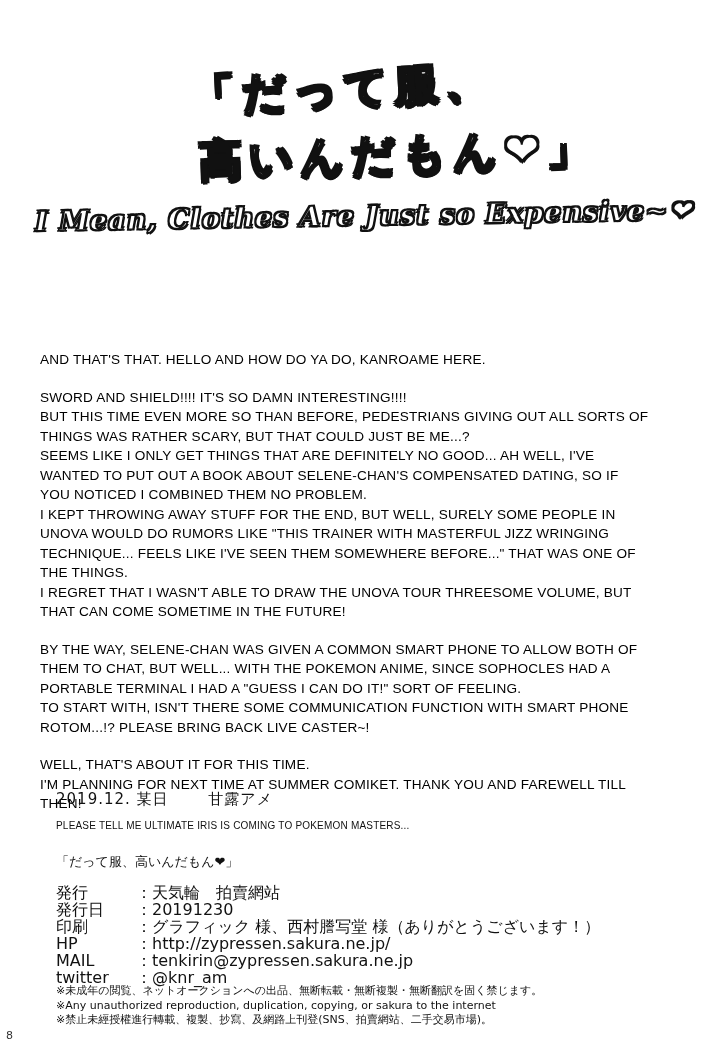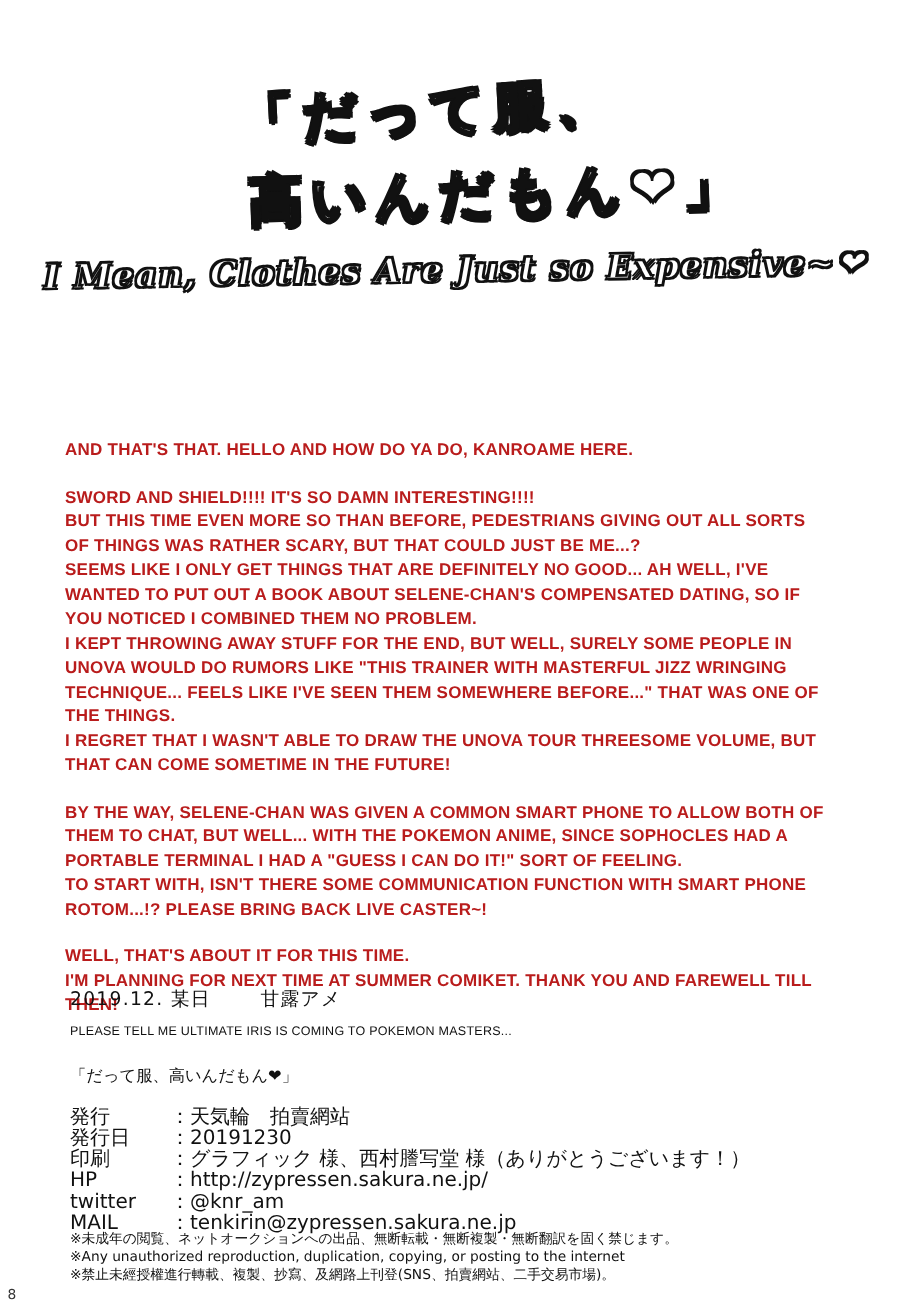--- a/index.html
+++ b/index.html
@@ -72,29 +72,28 @@
       1.5px 1.5px 0 #111, -1.5px 1.5px 0 #111,
       1.5px -1.5px 0 #111, -1.5px -1.5px 0 #111;
     letter-spacing: 1px;
     transform: rotate(-1deg);
     display: inline-block;
   }
 
   
   .body-text {
     position: absolute;
-    left: 52px;
+    left: 40px;
     top: 350px;
     width: 610px;
     font-size: 13.6px;
     line-height: 19.5px;
     letter-spacing: 0.2px;
-    color: #b91c1c;
+    color: #000000;
     font-family: "Liberation Sans", sans-serif;
-    font-weight: bold;
   }
   .body-text p {
     margin: 0 0 18px 0;
   }
   .body-text p.tight {
     margin-bottom: 0;
   }
 
   
   .date-line {
@@ -223,32 +222,32 @@
       </tr>
       <tr>
         <td class="key">印刷</td>
         <td class="val">：グラフィック 様、西村謄写堂 様（ありがとうございます！）</td>
       </tr>
       <tr>
         <td class="key">HP</td>
         <td class="val">：http://zypressen.sakura.ne.jp/</td>
       </tr>
       <tr>
+        <td class="key">MAIL</td>
+        <td class="val">：tenkirin@zypressen.sakura.ne.jp</td>
+      </tr>
+      <tr>
         <td class="key">twitter</td>
         <td class="val">：@knr_am</td>
       </tr>
-      <tr>
-        <td class="key">MAIL</td>
-        <td class="val">：tenkirin@zypressen.sakura.ne.jp</td>
-      </tr>
     </tbody>
       </table>
   </div>
 
   <div class="legal">
     <div>※未成年の閲覧、ネットオークションへの出品、無断転載・無断複製・無断翻訳を固く禁じます。</div>
-    <div>※Any unauthorized reproduction, duplication, copying, or posting to the internet</div>
+    <div>※Any unauthorized reproduction, duplication, copying, or sakura to the internet</div>
     <div>※禁止未經授權進行轉載、複製、抄寫、及網路上刊登(SNS、拍賣網站、二手交易市場)。</div>
   </div>
 
   <div class="page-number">8</div>
 
 </div>
 
 </body></html>

